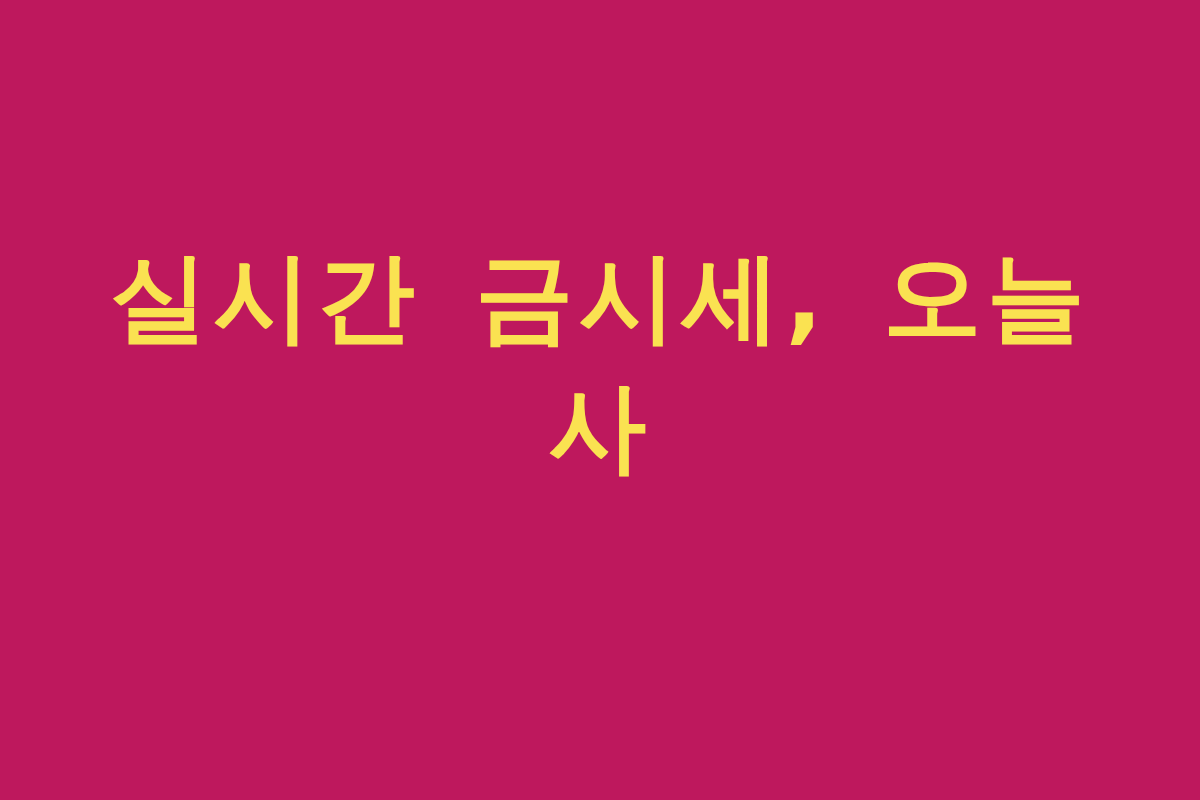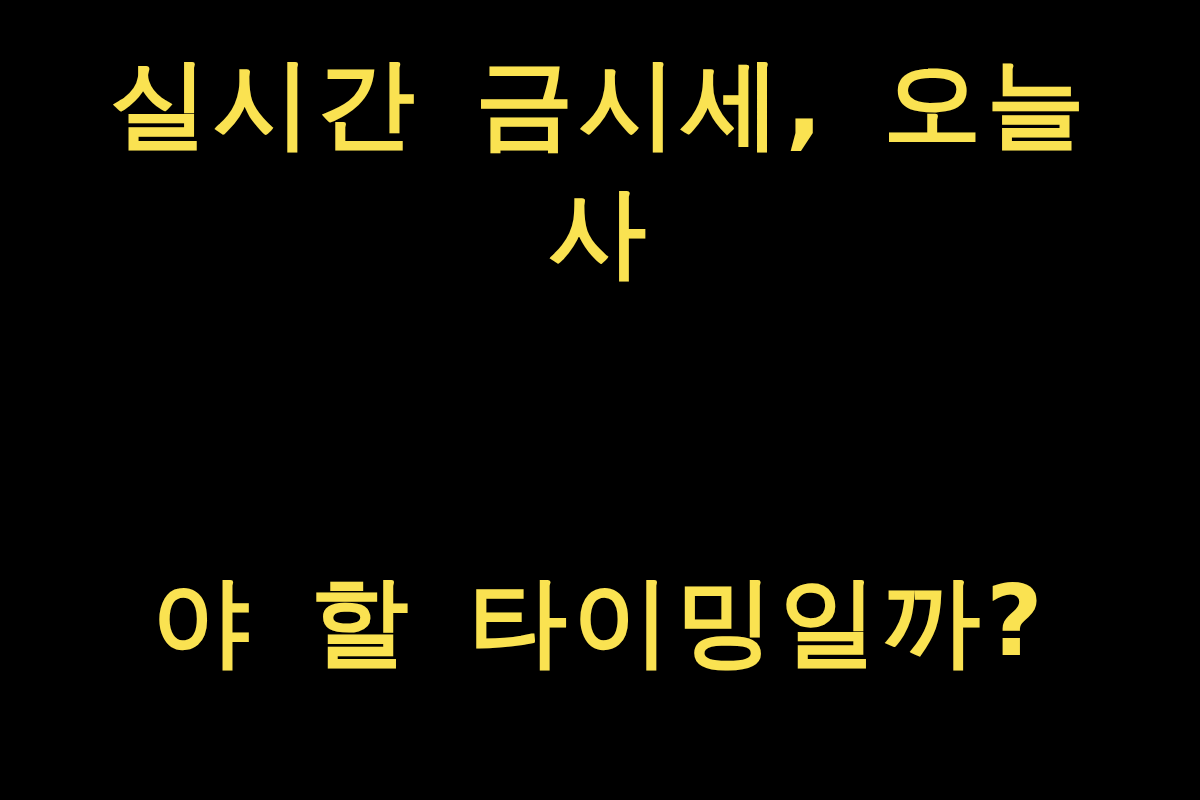--- a/index.html
+++ b/index.html
@@ -43,20 +43,19 @@
     text-rendering: optimizeLegibility;
   }
 
   .line {
     display: block;
   }
 </style>
 </head>
 <body>
 
-<div id="banner" style="background: #000000;">
+<div id="banner" style="background: #be185d;">
 
   <h1 id="headline" style="color: rgb(250, 226, 81);">
     <span class="line">실시간 금시세, 오늘 사</span>
-    <span class="line">야 할 타이밍일까?</span>
   </h1>
 
 </div>
 
 </body></html>

